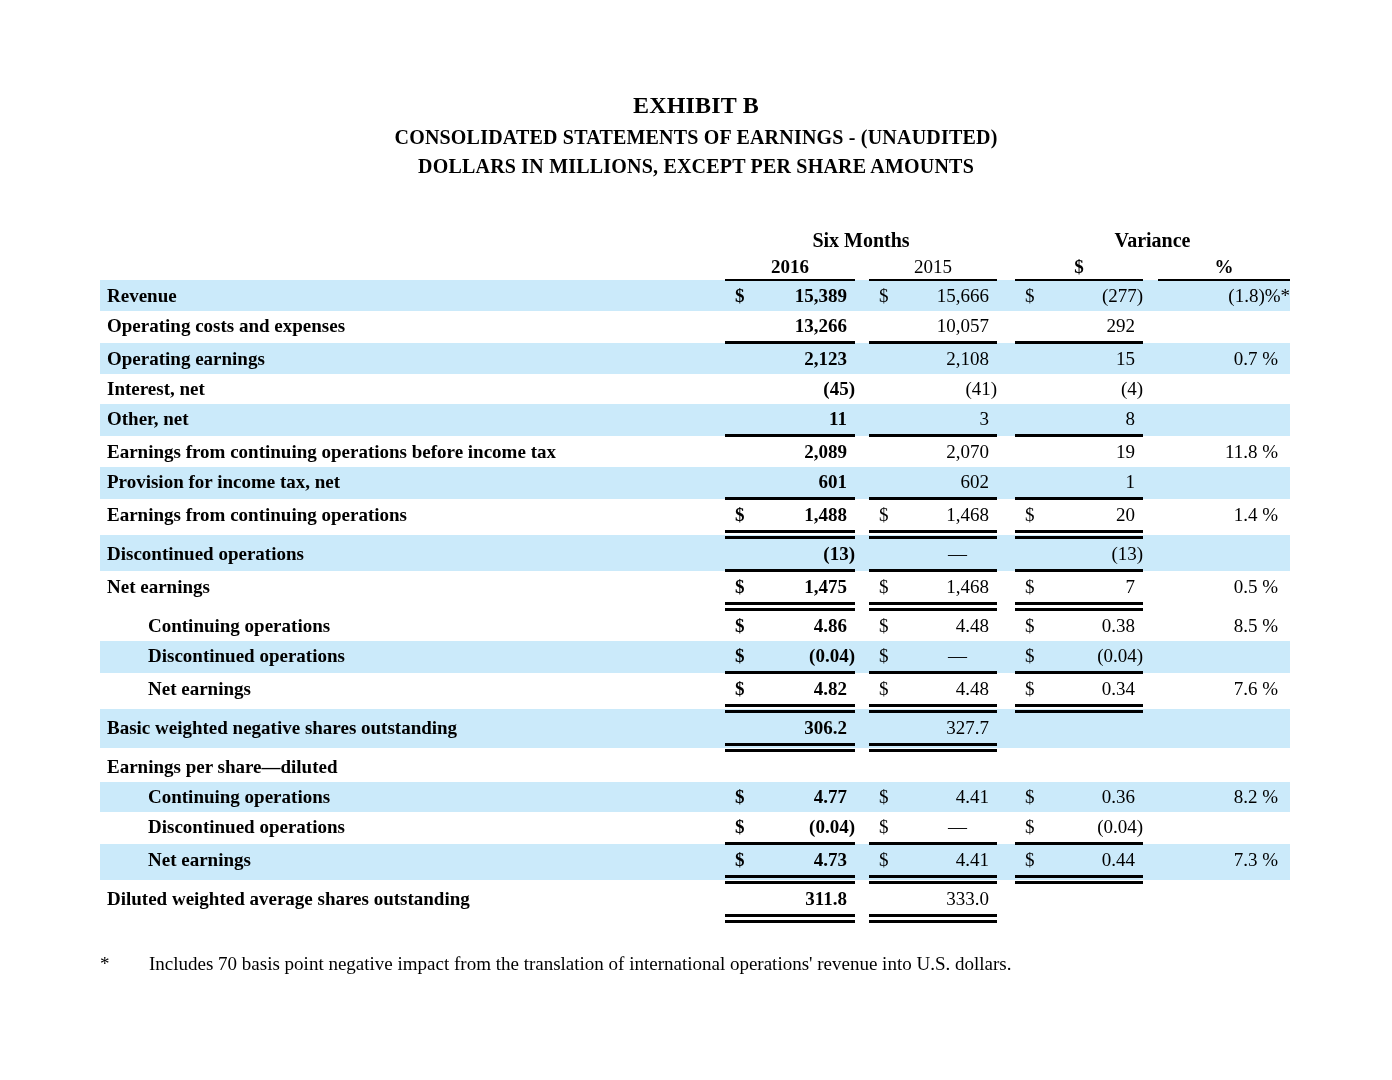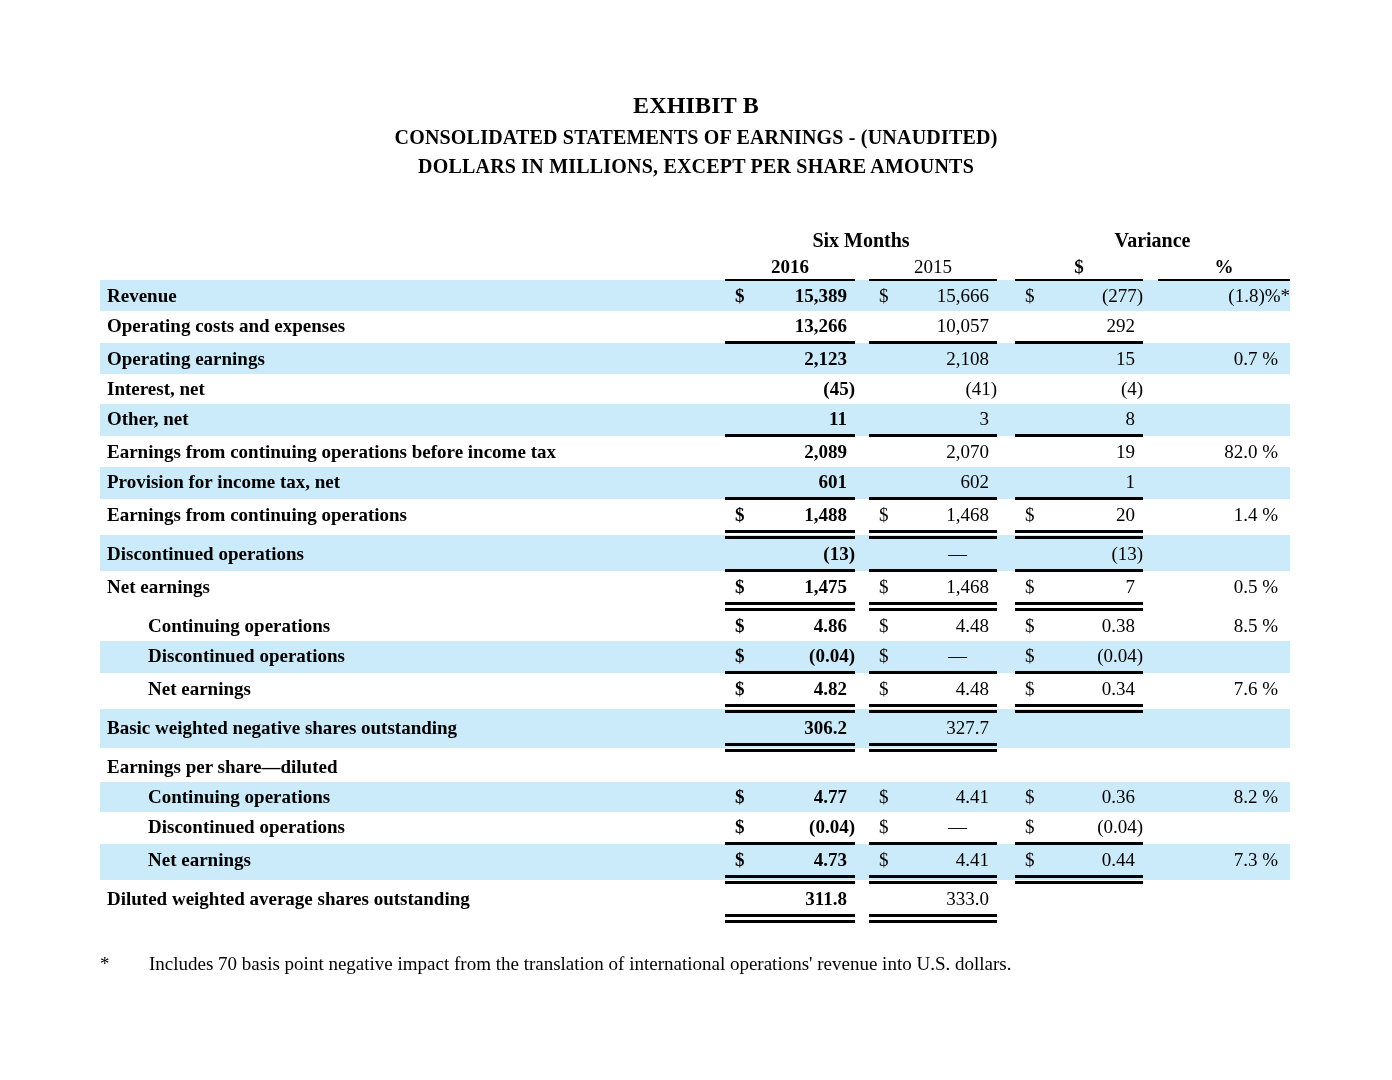--- a/index.html
+++ b/index.html
@@ -225,21 +225,21 @@
               </span>
             </td>
       <td class="gap"></td>
       <td class="cvar">
               <span class="cellflex">
                 <span class="sym"></span>
                 <span class="val">19</span>
               </span>
             </td>
       <td class="gap"></td>
-      <td class="pctcell"><span class="pctval">82.0 %</span></td>
+      <td class="pctcell"><span class="pctval">11.8 %</span></td>
     </tr>
           <tr class="data shaded rule-single">
       <td class="lbl">Provision for income tax, net</td>
       <td class="c2016 lined">
               <span class="cellflex">
                 <span class="sym"></span>
                 <span class="val">601</span>
               </span>
             </td>
       <td class="gap"></td>

